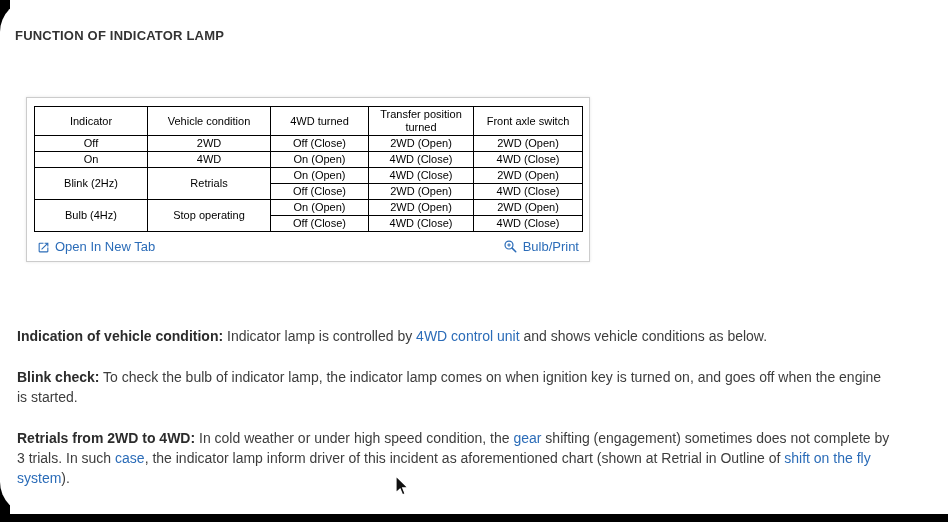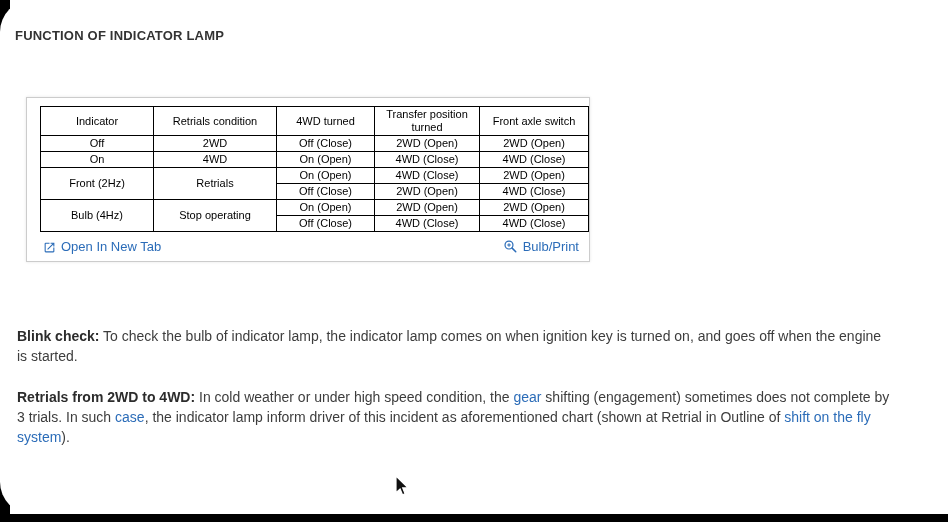--- a/index.html
+++ b/index.html
@@ -24,21 +24,21 @@
     font-size: 13px; font-weight: bold;
     color: var(--heading, #333);
     letter-spacing: 0.2px;
   }
   .widget {
     margin: 54px 0 0 11px;
     width: 564px;
     border: 1px solid var(--widget-border, #ccc);
     box-shadow: 0 0 3px rgba(0,0,0,0.10);
     background: #fff;
-    padding: 8px 7px 4px 13px;
+    padding: 8px 7px 4px 7px;
   }
   table.ind {
     border-collapse: collapse;
     width: 548px;
     table-layout: fixed;
     font-size: 11px;
     color: #000;
   }
   table.ind th, table.ind td {
     border: 1px solid var(--table-border, #000);
@@ -89,21 +89,21 @@
       <colgroup>
         <col style="width:113px">
           <col style="width:123px">
           <col style="width:98px">
           <col style="width:105px">
           <col style="width:109px">
       </colgroup>
       <thead>
         <tr>
           <th>Indicator</th>
-          <th>Retrials condition</th>
+          <th>Vehicle condition</th>
           <th>4WD turned</th>
           <th>Transfer position turned</th>
           <th>Front axle switch</th>
         </tr>
       </thead>
       <tbody>
         <tr>
           <td>Off</td>
           <td>2WD</td>
           <td>Off (Close)</td>
@@ -111,21 +111,21 @@
           <td>2WD (Open)</td>
         </tr>
         <tr>
           <td>On</td>
           <td>4WD</td>
           <td>On (Open)</td>
           <td>4WD (Close)</td>
           <td>4WD (Close)</td>
         </tr>
         <tr>
-          <td rowspan="2">Front (2Hz)</td>
+          <td rowspan="2">Blink (2Hz)</td>
           <td rowspan="2">Retrials</td>
           <td>On (Open)</td>
           <td>4WD (Close)</td>
           <td>2WD (Open)</td>
         </tr>
         <tr>
           <td>Off (Close)</td>
           <td>2WD (Open)</td>
           <td>4WD (Close)</td>
         </tr>
@@ -157,20 +157,23 @@
           <path d="M12.2 12.2 L17 17" stroke-width="2" stroke-linecap="round"></path>
           <path d="M8 5.6 V10.4 M5.6 8 H10.4" stroke-width="1.4"></path>
         </svg>
         <span>Bulb/Print</span>
       </a>
     </div>
   </div>
 
   <div class="text-block">
     <p>
+      <b>Indication of vehicle condition:</b><span> Indicator lamp is controlled by </span><a class="link">4WD control unit</a><span> and shows vehicle conditions as below.</span>
+    </p>
+    <p>
       <b>Blink check:</b><span> To check the bulb of indicator lamp, the indicator lamp comes on when ignition key is turned on, and goes off when the engine is started.</span>
     </p>
     <p>
       <b>Retrials from 2WD to 4WD:</b><span> In cold weather or under high speed condition, the </span><a class="link">gear</a><span> shifting (engagement) sometimes does not complete by 3 trials. In such </span><a class="link">case</a><span>, the indicator lamp inform driver of this incident as aforementioned chart (shown at Retrial in Outline of </span><a class="link">shift on the fly system</a><span>).</span>
     </p>
   </div>
 
 </div>
 
 <svg class="cursor" width="18" height="24" viewBox="0 0 18 24" aria-hidden="true">

